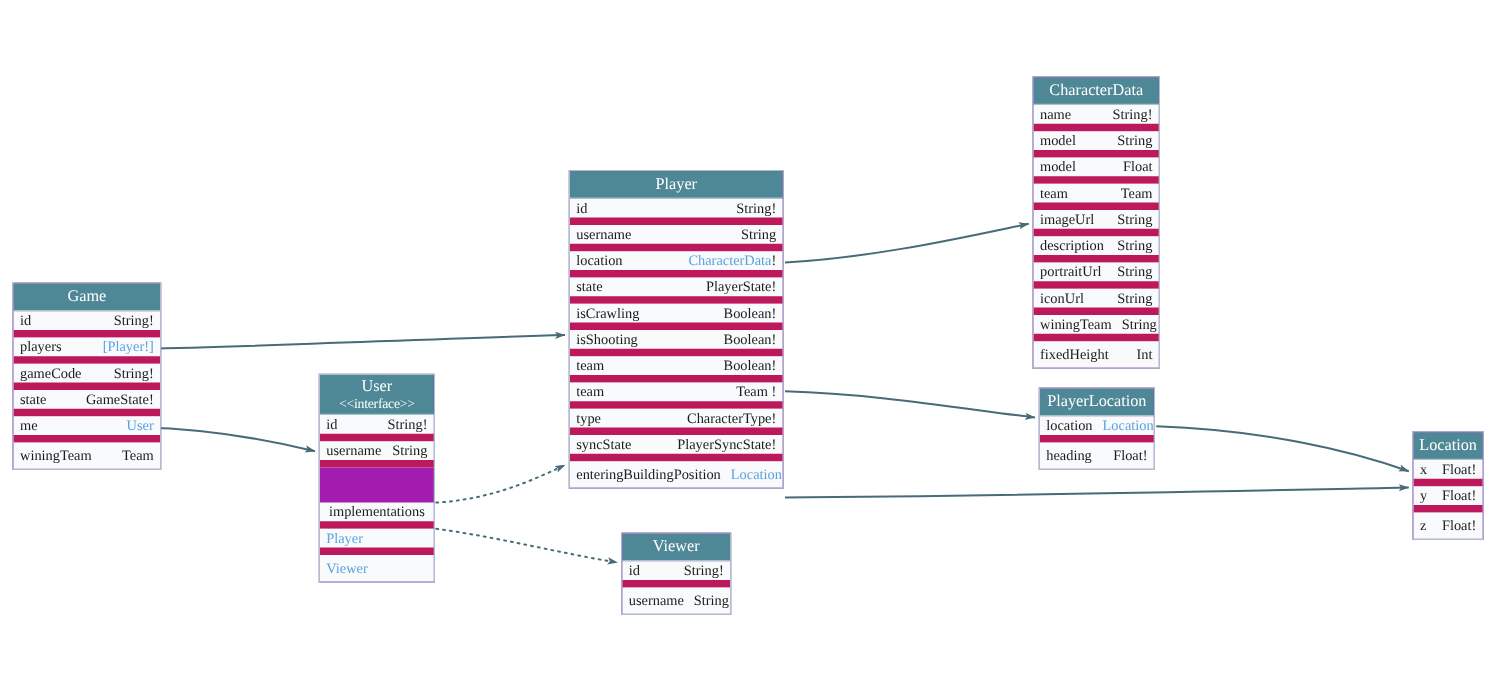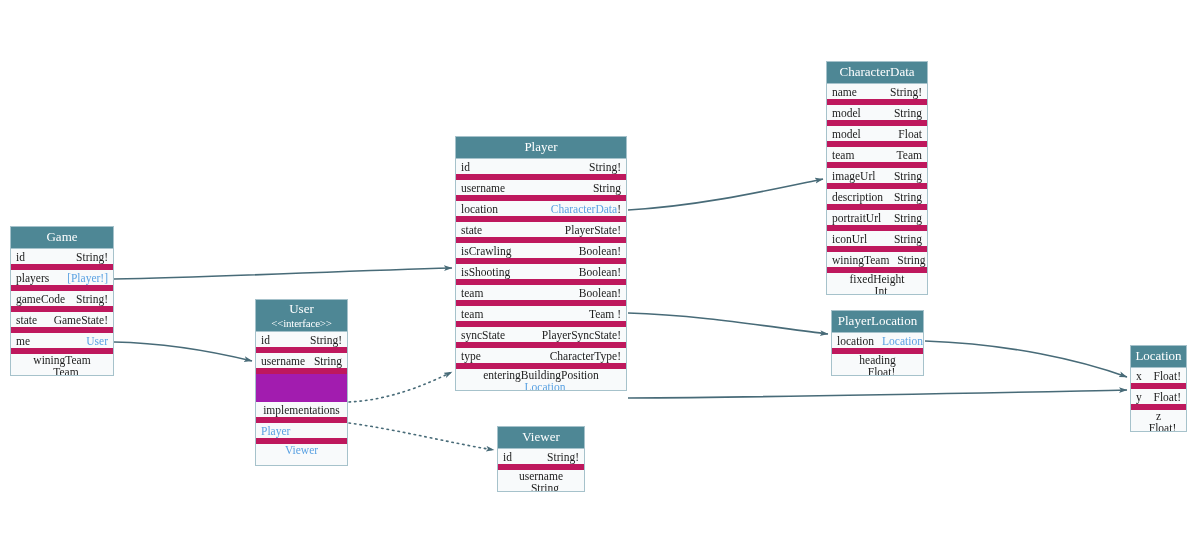--- a/index.html
+++ b/index.html
@@ -62,21 +62,20 @@
     align-items: center;
     justify-content: space-between;
     padding: 0 5px;
     font-size: 11.5px;
     color: #1b1b1b;
     white-space: nowrap;
     overflow: hidden;
   }
   .row:last-child {
     border-bottom: none;
-    flex-direction: column;
   }
   .row .fname {
     text-align: left;
   }
   .row .ftype {
     text-align: right;
     margin-left: 8px;
   }
   .row.center {
     justify-content: center;
@@ -112,21 +111,21 @@
         <path d="M 349,402 C 390,400 425,385 452,372" fill="none" stroke="#486b78" stroke-width="1.6" stroke-dasharray="1.5 4" stroke-linecap="round" marker-end="url(#arrow)"></path>
         <path d="M 349,423 C 400,430 450,443 494,450" fill="none" stroke="#486b78" stroke-width="1.6" stroke-dasharray="1.5 4" stroke-linecap="round" marker-end="url(#arrow)"></path>
         <path d="M 628,210 C 700,206 770,190 823,179" fill="none" stroke="#486b78" stroke-width="1.6" marker-end="url(#arrow)"></path>
         <path d="M 628,313 C 700,315 770,327 828,334" fill="none" stroke="#486b78" stroke-width="1.6" marker-end="url(#arrow)"></path>
         <path d="M 925,341 C 1010,344 1080,360 1127,377" fill="none" stroke="#486b78" stroke-width="1.6" marker-end="url(#arrow)"></path>
         <path d="M 628,398 C 800,397 980,393 1127,390" fill="none" stroke="#486b78" stroke-width="1.6" marker-end="url(#arrow)"></path>
       </g>
   </svg>
 
   <div id="entities">
-      <div class="entity" style="left: 10px; top: 226px; width: 104px;">
+      <div class="entity" style="left: 10px; top: 226px; width: 119px;">
         <div class="entity-header" style="height: 22px;">
           <div>Game</div>
         </div>
         <div class="row">
           <span class="fname">id</span>
           <span class="ftype">String!</span>
         </div>
         <div class="row">
           <span class="fname">players</span>
           <span class="ftype"><span class="link">[Player!]</span></span>
@@ -201,28 +200,28 @@
         </div>
         <div class="row">
           <span class="fname">team</span>
           <span class="ftype">Boolean!</span>
         </div>
         <div class="row">
           <span class="fname">team</span>
           <span class="ftype">Team !</span>
         </div>
         <div class="row">
+          <span class="fname">type</span>
+          <span class="ftype">CharacterType!</span>
+        </div>
+        <div class="row">
           <span class="fname">syncState</span>
           <span class="ftype">PlayerSyncState!</span>
         </div>
         <div class="row">
-          <span class="fname">type</span>
-          <span class="ftype">CharacterType!</span>
-        </div>
-        <div class="row">
           <span class="fname">enteringBuildingPosition</span>
           <span class="ftype"><span class="link">Location</span></span>
         </div>
       </div>
       <div class="entity" style="left: 497px; top: 426px; width: 88px;">
         <div class="entity-header" style="height: 22px;">
           <div>Viewer</div>
         </div>
         <div class="row">
           <span class="fname">id</span>

